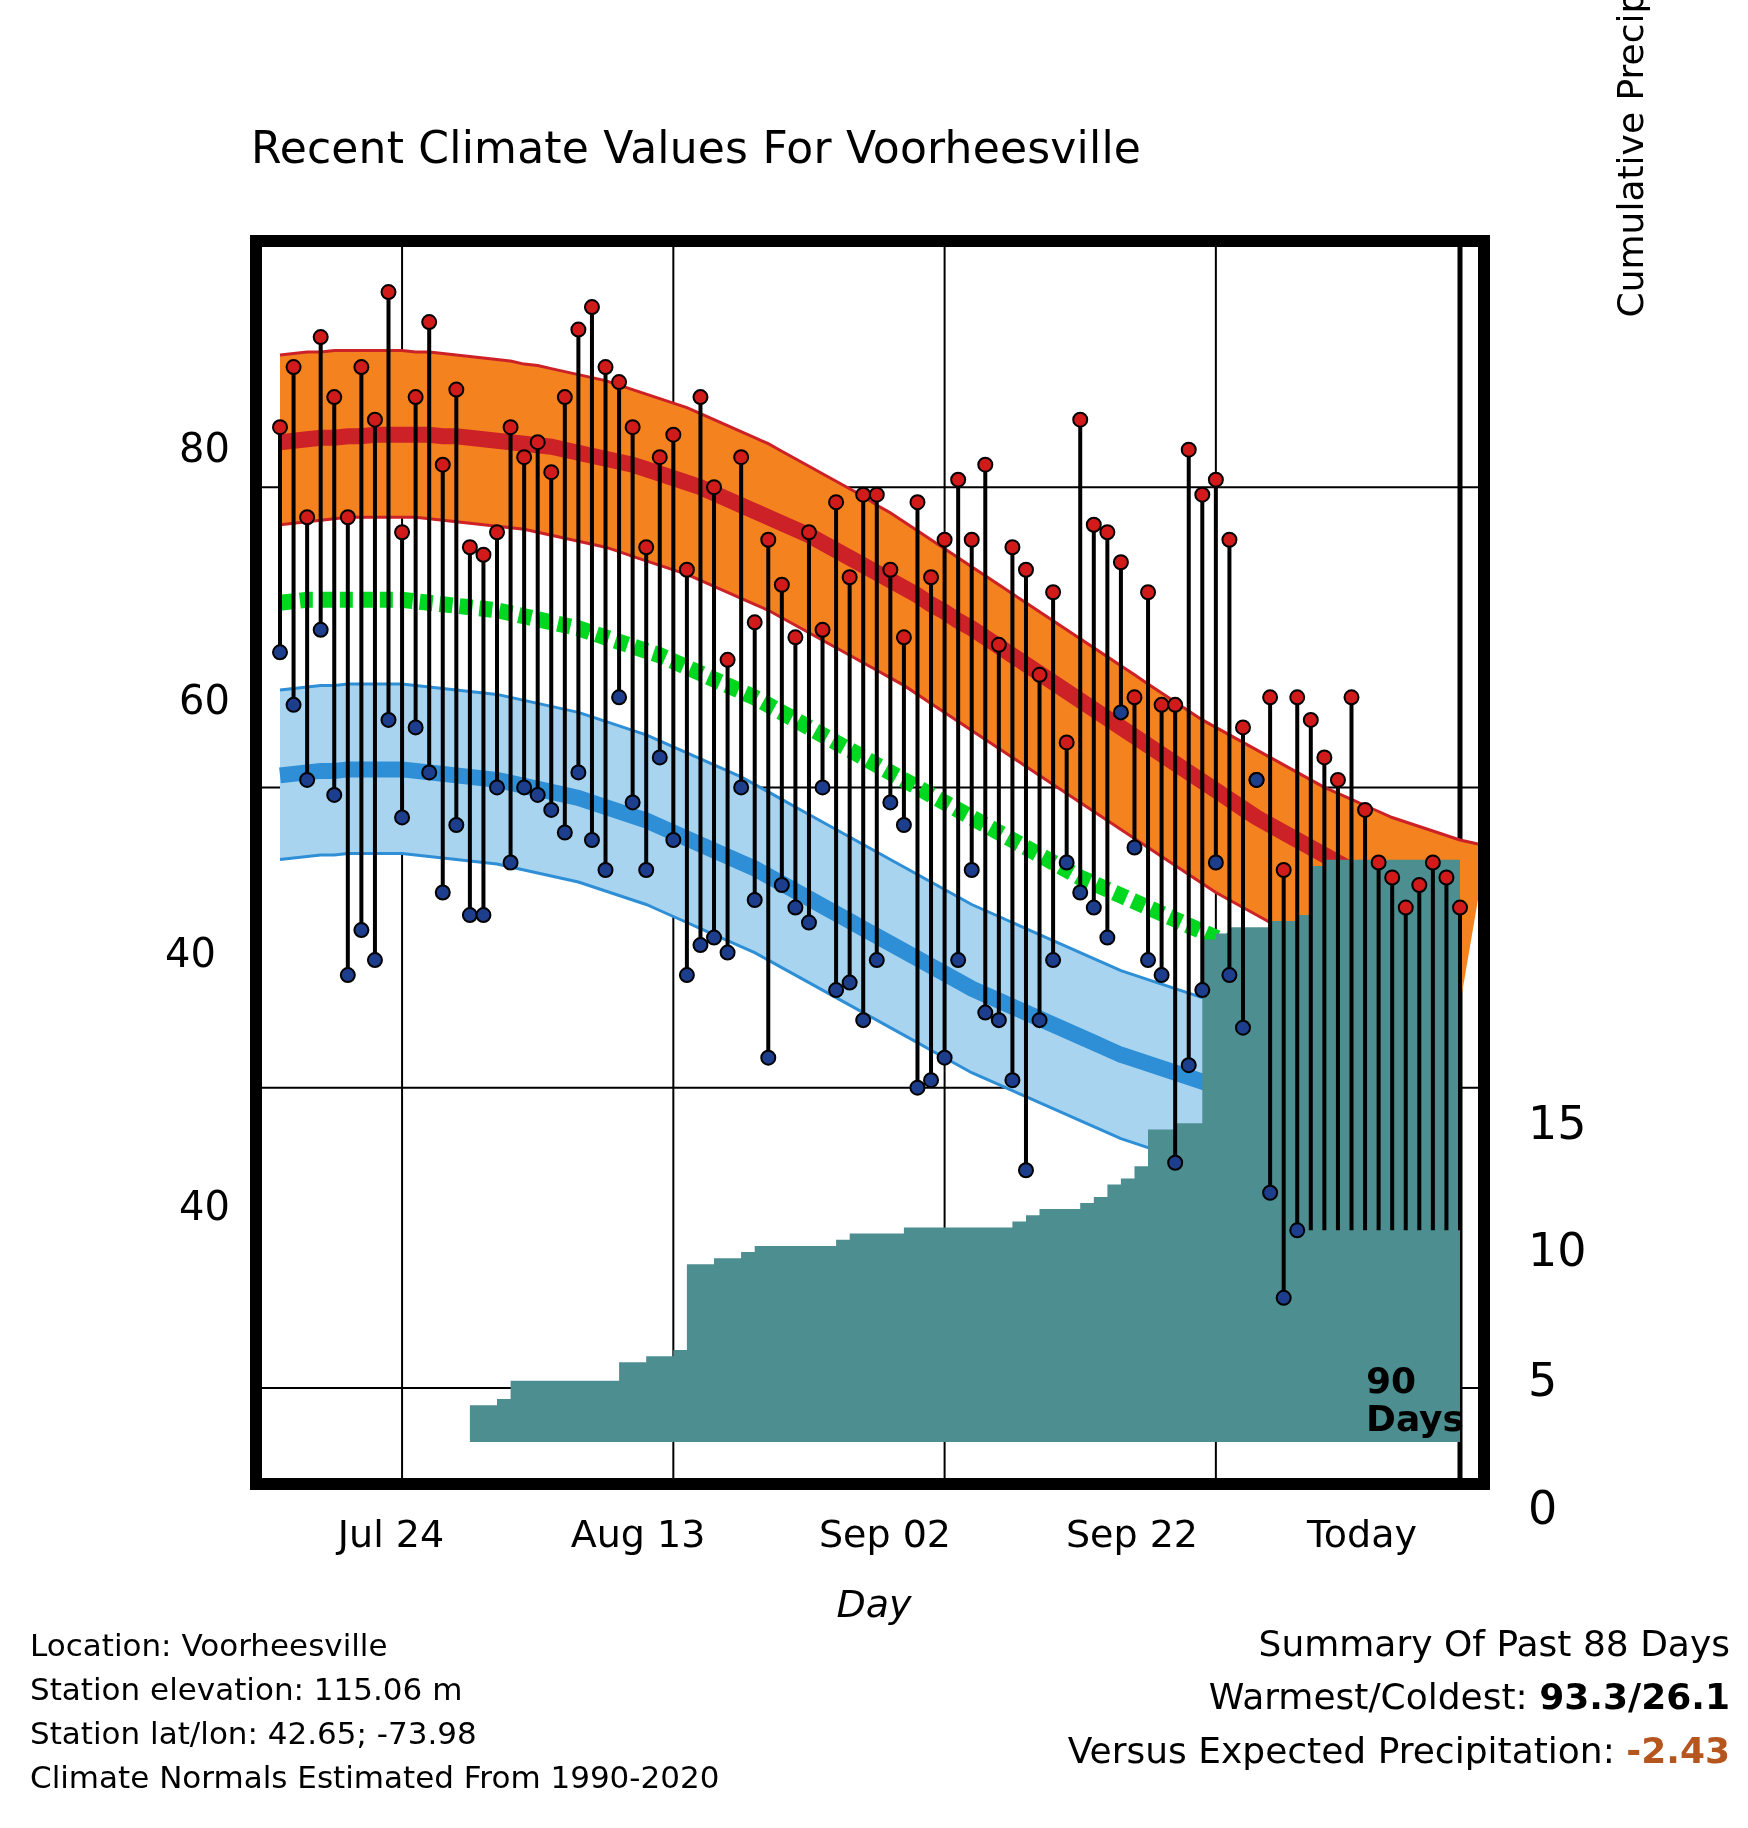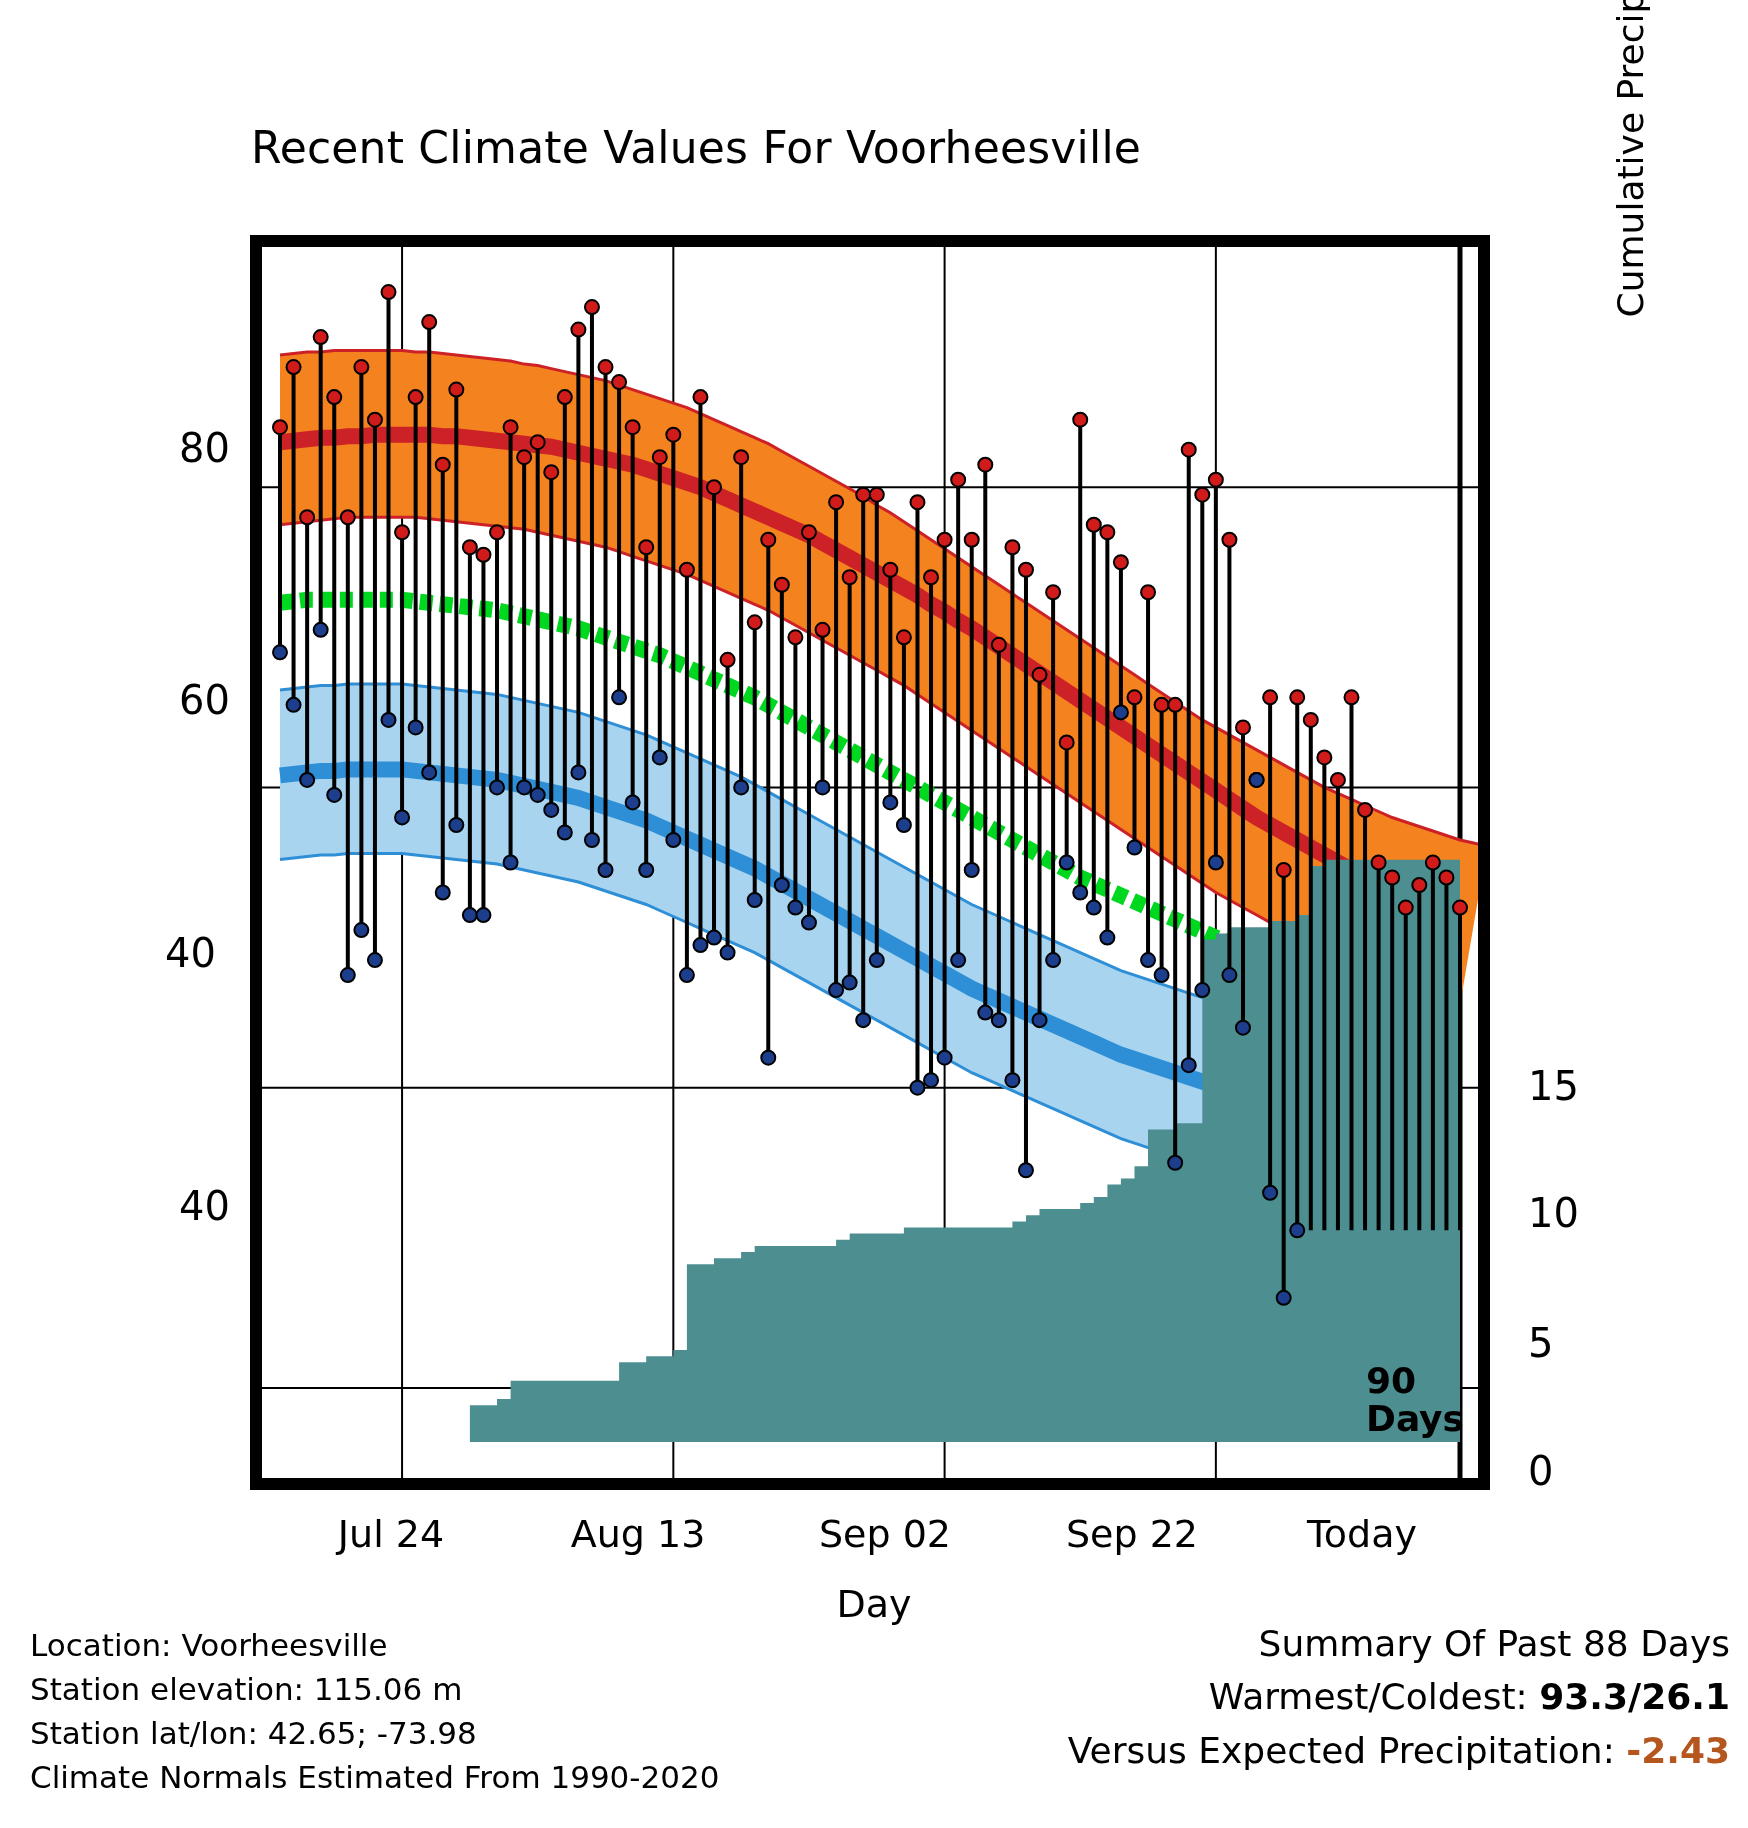--- a/index.html
+++ b/index.html
@@ -18,23 +18,23 @@
     border:12px solid #000;box-sizing:border-box;background:#fff;text-decoration:underline;
   }
   #inner{position:absolute;inset:0;overflow:hidden;}
   #inner svg{position:absolute;left:0;top:0;}
   .ylabel-right{
     position:absolute;left:1610px;top:400px;width:900px;
     transform:rotate(-90deg);transform-origin:left top;
     font-size:36px;text-align:center;white-space:nowrap;
   }
   .ytick{position:absolute;font-size:40px;text-align:right;width:120px;}
-  .ytick-r{position:absolute;font-size:40px;text-align:left;width:120px;}
+  .ytick-r{position:absolute;font-size:46px;text-align:left;width:120px;margin-top:33px;}
   .xtick{position:absolute;font-size:38px;text-align:center;width:300px;}
-  .xlabel{position:absolute;font-size:38px;text-align:center;width:300px;}
+  .xlabel{position:absolute;font-size:38px;text-align:center;width:300px;font-style:italic;}
   .days-label{
     position:absolute;right:14px;bottom:40px;font-size:36px;font-weight:bold;
     line-height:1.05;text-align:left;color:#000;
   }
   
   .foot-left{position:absolute;left:30px;top:1623px;font-size:31px;line-height:1.42;}
   .foot-right{position:absolute;right:18px;top:1617px;font-size:36px;line-height:1.48;text-align:right;}
   .foot-right .row{white-space:nowrap;}
   .val{font-weight:bold;}
   .val-temp{color:#2e86d6;font-weight:bold;}

